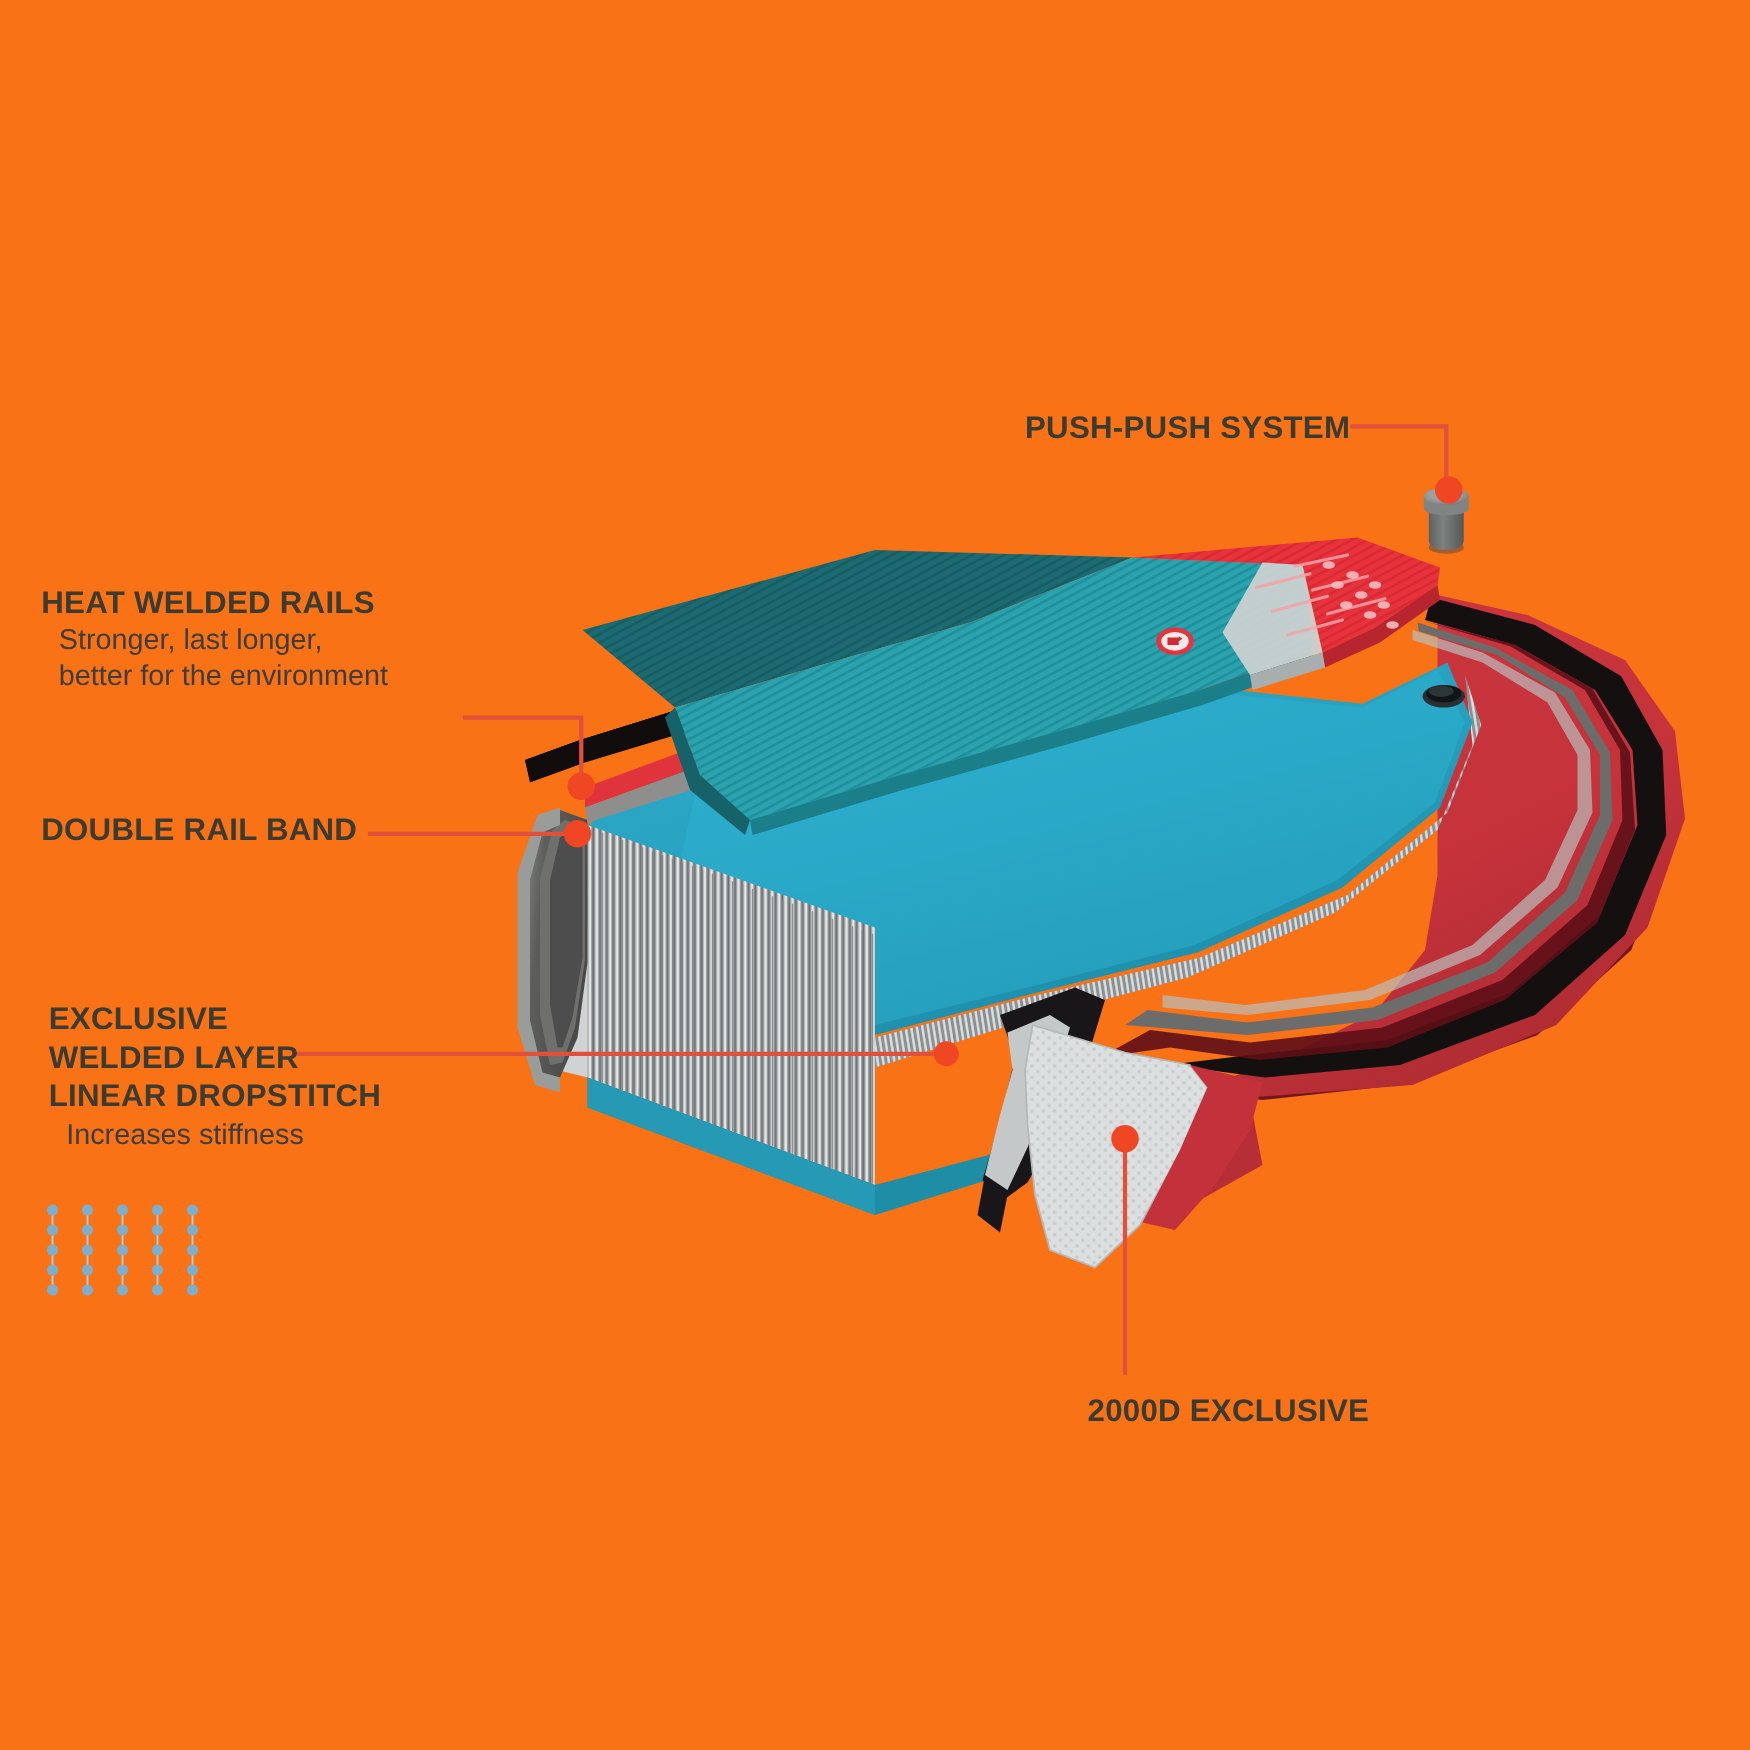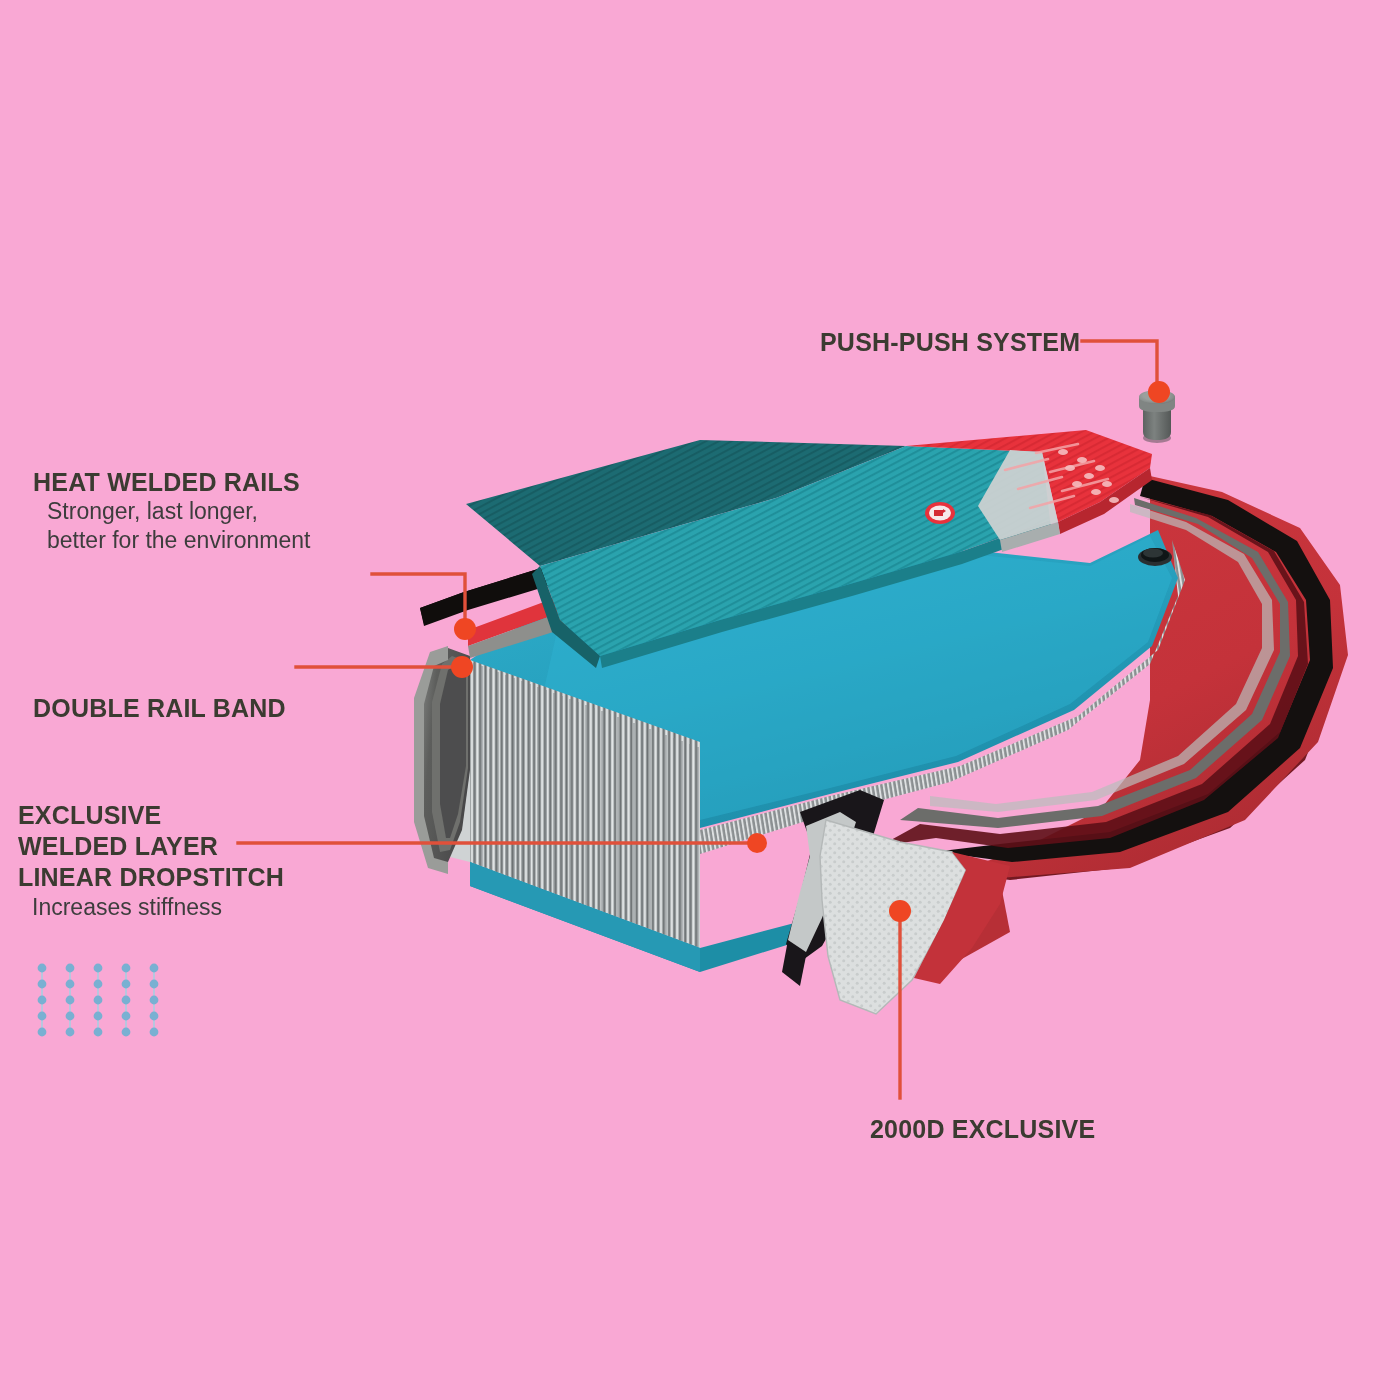--- a/index.html
+++ b/index.html
@@ -4,21 +4,21 @@
 <style>
   html, body {
     margin: 0;
     padding: 0;
     background: #ffffff;
   }
   #stage {
     position: relative;
     width: 1400px;
     height: 1400px;
-    background: #f9a8d4;
+    background: #f97316;
     font-family: "Liberation Sans", sans-serif;
     overflow: hidden;
   }
   .art { position: absolute; left: 0; top: 0; width: 1400px; height: 1400px; }
 
   
   .label-block { position: absolute; }
   .lbl-title {
     font-family: "Liberation Sans", sans-serif;
     font-weight: bold;
@@ -33,22 +33,22 @@
     font-weight: normal;
     font-size: 23px;
     color: #3d3d3d;
     line-height: 29px;
     white-space: nowrap;
     margin-left: 14px;
   }
 
   #lbl-push   { left: 820px; top: 328px; }
   #lbl-heat   { left: 33px;  top: 468px; }
-  #lbl-double { left: 33px;  top: 650px; margin-top: 44px; }
-  #lbl-excl   { left: 18px;  top: 800px; }
+  #lbl-double { left: 33px;  top: 650px; }
+  #lbl-excl   { left: 39px;  top: 800px; }
   #lbl-galv   { left: 870px; top: 1115px; }
 
   #lbl-heat .lbl-title { font-size: 25px; }
   #lbl-excl .lbl-title { line-height: 31px; }
 
   
   #dropstitch-graphic {
     position: absolute;
     left: 32px;
     top: 960px;

